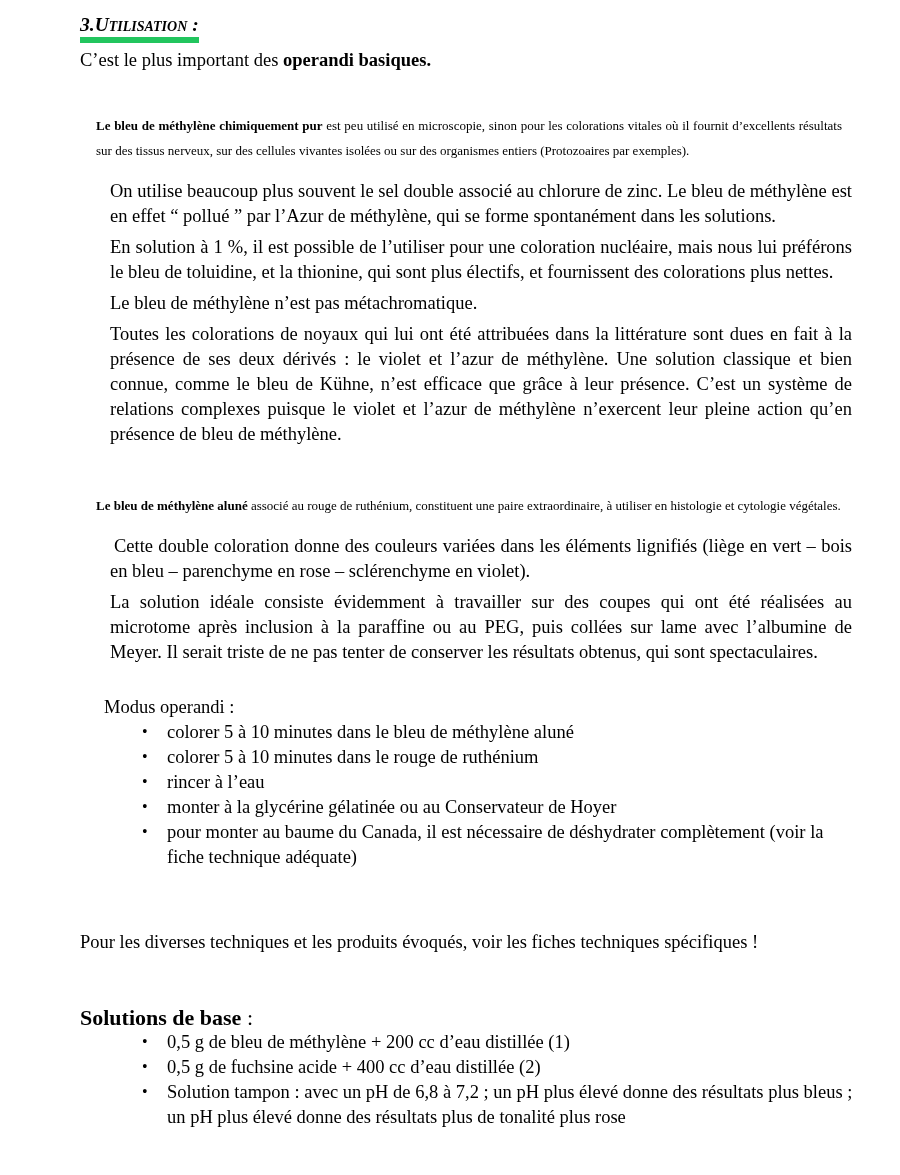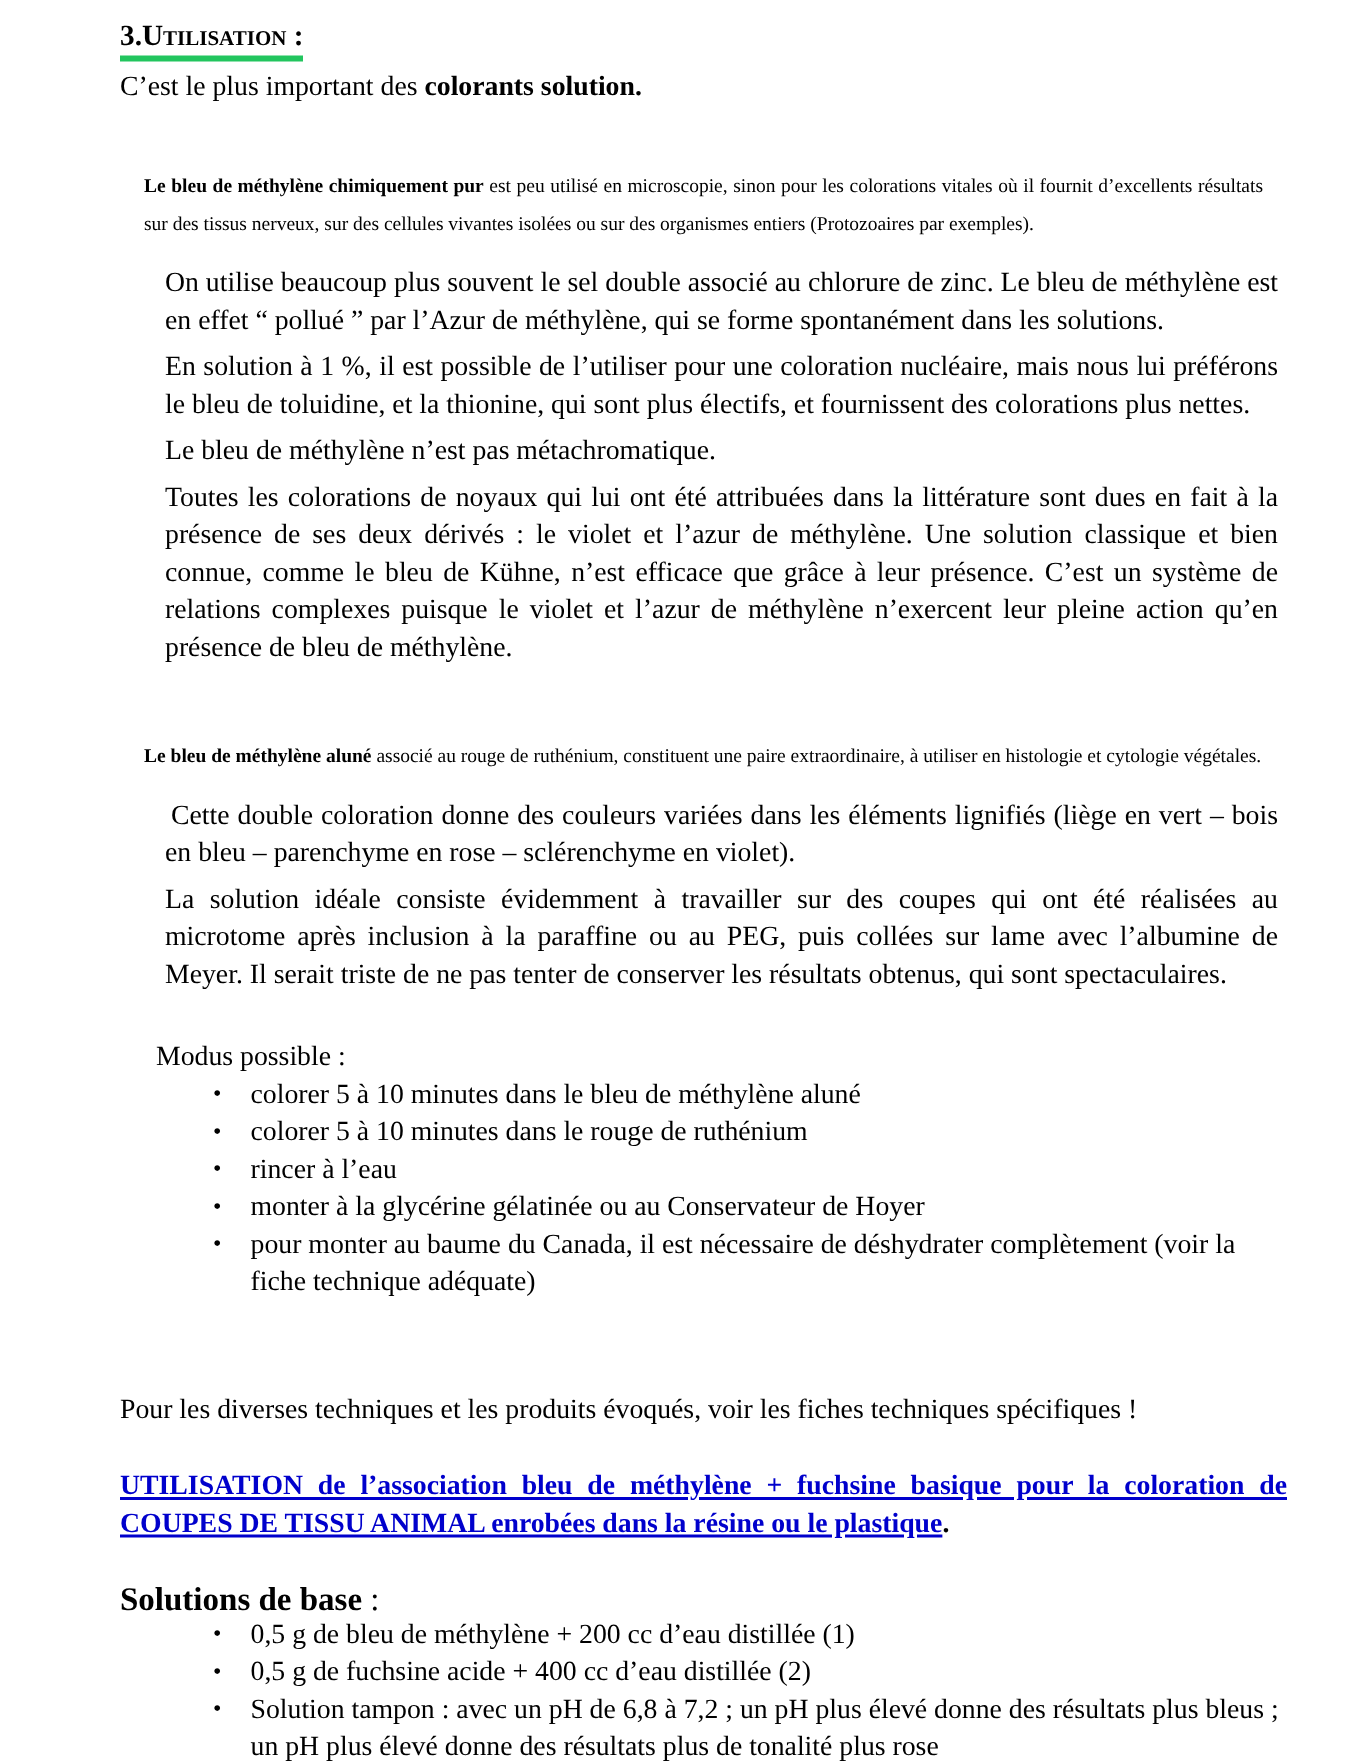--- a/index.html
+++ b/index.html
@@ -22,23 +22,24 @@
     box-sizing: border-box;
     padding: 12px 42px 0 80px;
   }
   
   .section-title {
     font-size: 19.5px;
     font-weight: bold;
     line-height: 25px;
     margin: 0 0 2px 0;
     display: inline-block;
-    border-bottom: 4px solid #22c55e;
+    border-bottom: 6px solid #22c55e;
     padding-bottom: 0px;
     white-space: nowrap;
+    font-style: italic;
   }
   .section-title .num { font-variant: normal; }
   .section-title .smallcaps { font-variant: small-caps; }
   .title-wrap { display: block; margin-bottom: 3px; }
 
   
   p.para {
     margin: 0;
     font-size: 18.5px;
     line-height: 25px;
@@ -120,21 +121,21 @@
 </style>
 </head>
 <body>
 
 <div class="page">
 
   <div class="title-wrap">
     <h1 class="section-title"><span class="num">3.</span><span class="smallcaps">Utilisation</span><span> :</span></h1>
   </div>
 
-  <p class="lead-line"><span>C’est le plus important des </span><span class="b">colorants solution.</span></p>
+  <p class="lead-line"><span>C’est le plus important des </span><span class="b">operandi basiques.</span></p>
 
   <div class="gap-md"></div>
 
   <p class="runin"><span class="b">Le bleu de méthylène chimiquement pur</span><span> est peu utilisé en microscopie, sinon pour les colorations vitales où il fournit d’excellents résultats sur des tissus nerveux, sur des cellules vivantes isolées ou sur des organismes entiers (Protozoaires par exemples).</span></p>
 
   <p class="indent-block">On utilise beaucoup plus souvent le sel double associé au chlorure de zinc. Le bleu de méthylène est en effet “ pollué ” par l’Azur de méthylène, qui se forme spontanément dans les solutions.</p>
 
   <p class="indent-block">En solution à 1 %, il est possible de l’utiliser pour une coloration nucléaire, mais nous lui préférons le bleu de toluidine, et la thionine, qui sont plus électifs, et fournissent des colorations plus nettes.</p>
 
   <p class="indent-block">Le bleu de méthylène n’est pas métachromatique.</p>
@@ -144,36 +145,35 @@
   <div class="gap-md"></div>
 
   <p class="runin"><span class="b">Le bleu de méthylène aluné</span><span> associé au rouge de ruthénium, constituent une paire extraordinaire, à utiliser en histologie et cytologie végétales.</span></p>
 
   <p class="indent-block extra">Cette double coloration donne des couleurs variées dans les éléments lignifiés (liège en vert – bois en bleu – parenchyme en rose – sclérenchyme en violet).</p>
 
   <p class="indent-block">La solution idéale consiste évidemment à travailler sur des coupes qui ont été réalisées au microtome après inclusion à la paraffine ou au PEG, puis collées sur lame avec l’albumine de Meyer. Il serait triste de ne pas tenter de conserver les résultats obtenus, qui sont spectaculaires.</p>
 
   <div class="gap-md"></div>
 
-  <p class="modus-label">Modus possible :</p>
+  <p class="modus-label">Modus operandi :</p>
   <ul class="bullets">
     <li>colorer 5 à 10 minutes dans le bleu de méthylène aluné</li>
     <li>colorer 5 à 10 minutes dans le rouge de ruthénium</li>
     <li>rincer à l’eau</li>
     <li>monter à la glycérine gélatinée ou au Conservateur de Hoyer</li>
     <li>pour monter au baume du Canada, il est nécessaire de déshydrater complètement (voir la fiche technique adéquate)</li>
   </ul>
 
   <div class="gap-md"></div>
 
   <p class="para nojust">Pour les diverses techniques et les produits évoqués, voir les fiches techniques spécifiques !</p>
 
   <div class="gap-lg"></div>
 
-  <p class="blue-head"><span class="u">UTILISATION de l’association bleu de méthylène + fuchsine basique pour la coloration de COUPES DE TISSU ANIMAL enrobées dans la résine ou le plastique</span><span class="tail">.</span></p>
 
   <div class="gap-md"></div>
 
   <p class="solutions-head"><span class="b">Solutions de base</span><span> :</span></p>
   <ul class="bullets">
     <li>0,5 g de bleu de méthylène + 200 cc d’eau distillée (1)</li>
     <li>0,5 g de fuchsine acide + 400 cc d’eau distillée (2)</li>
     <li>Solution tampon : avec un pH de 6,8 à 7,2 ; un pH plus élevé donne des résultats plus bleus ; un pH plus élevé donne des résultats plus de tonalité plus rose</li>
   </ul>
 

